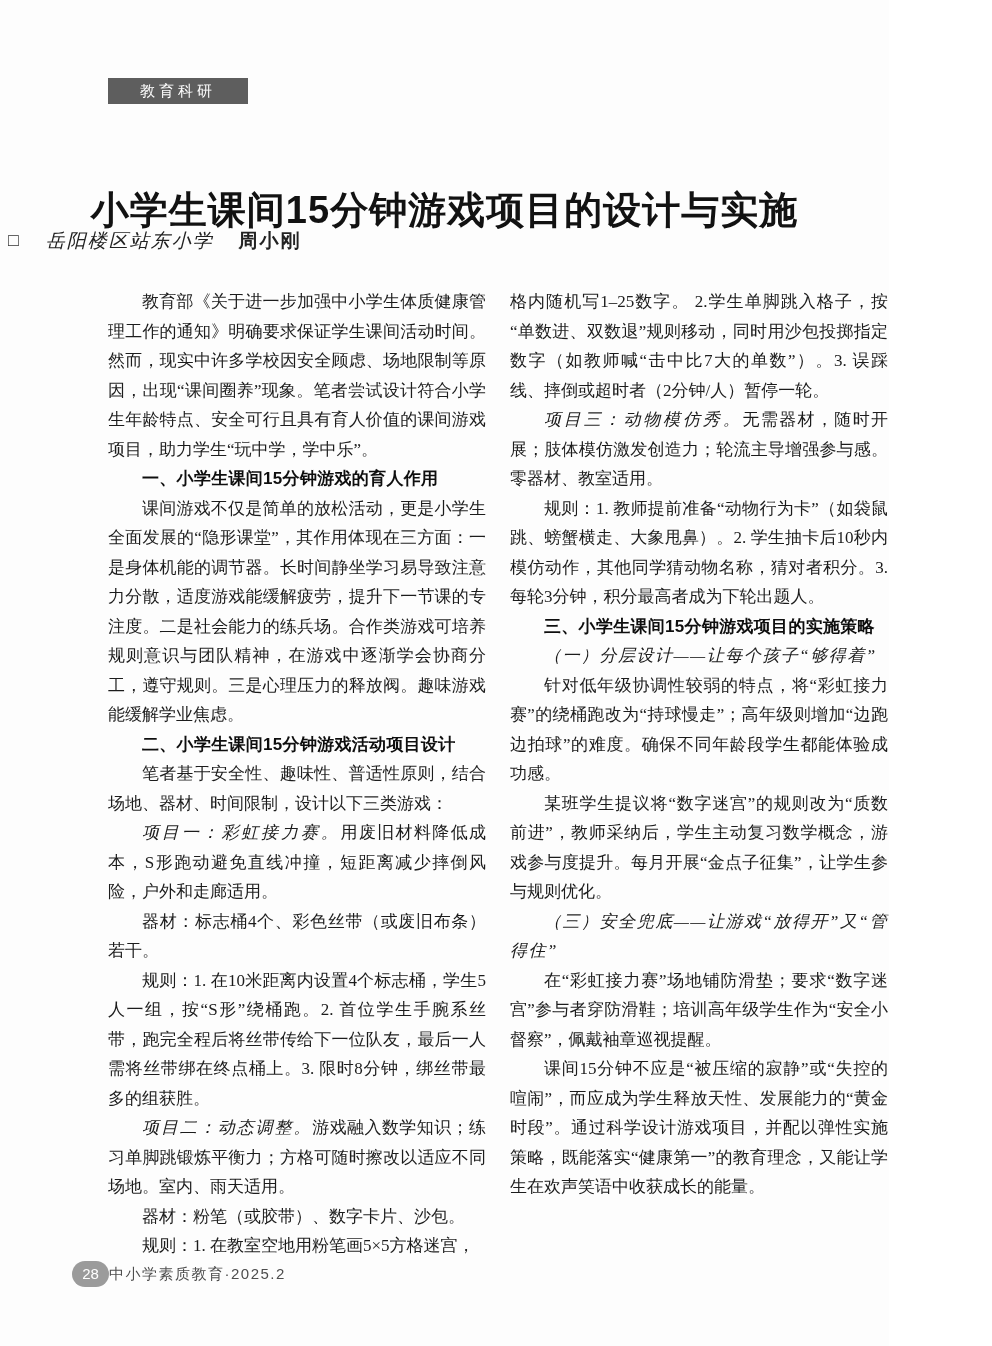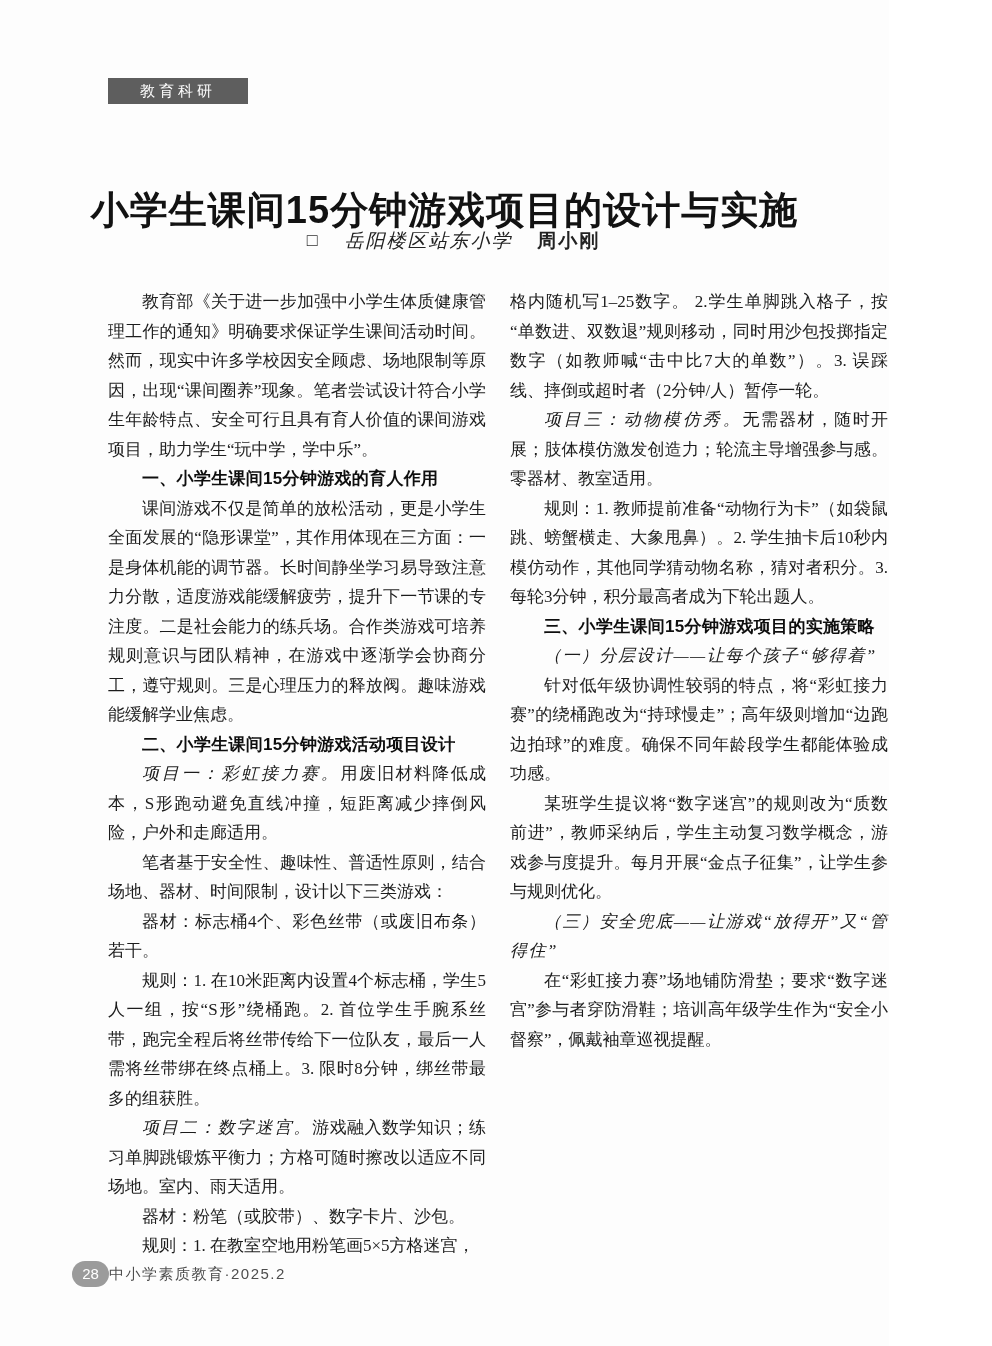--- a/index.html
+++ b/index.html
@@ -23,22 +23,22 @@
   
   .title{
     position:absolute;left:0;right:0;top:160px;
     text-align:center;
     font-family:"Liberation Sans","DejaVu Sans",sans-serif;
     font-weight:700;font-size:38px;letter-spacing:1px;
     color:#121212;
   }
   
   .author-line{
-    position:absolute;left:18px;right:0;top:228px;
-    text-align:center;font-size:19px;color:#222;
+    position:absolute;left:8px;right:0;top:228px;
+    text-align:left;font-size:19px;color:#222;
   }
   .author-marker{
     display:inline-block;margin-right:22px;
     font-size:18px;color:#333;vertical-align:1px;
   }
   .affiliation{
     font-style:italic;letter-spacing:2px;
   }
   .author-name{
     font-family:"Liberation Sans","DejaVu Sans",sans-serif;
@@ -91,38 +91,39 @@
     <span class="affiliation">岳阳楼区站东小学</span>
     <span class="author-name">周小刚</span>
   </div>
 
   <div class="columns">
     <div class="col">
         <p><span>教育部《关于进一步加强中小学生体质健康管理工作的通知》明确要求保证学生课间活动时间。然而，现实中许多学校因安全顾虑、场地限制等原因，出现“课间圈养”现象。笔者尝试设计符合小学生年龄特点、安全可行且具有育人价值的课间游戏项目，助力学生“玩中学，学中乐”。</span></p>
         <p class="heading"><span>一、小学生课间15分钟游戏的育人作用</span></p>
         <p><span>课间游戏不仅是简单的放松活动，更是小学生全面发展的“隐形课堂”，其作用体现在三方面：一是身体机能的调节器。长时间静坐学习易导致注意力分散，适度游戏能缓解疲劳，提升下一节课的专注度。二是社会能力的练兵场。合作类游戏可培养规则意识与团队精神，在游戏中逐渐学会协商分工，遵守规则。三是心理压力的释放阀。趣味游戏能缓解学业焦虑。</span></p>
         <p class="heading"><span>二、小学生课间15分钟游戏活动项目设计</span></p>
+        <p><span>笔者基于安全性、趣味性、普适性原则，结合场地、器材、时间限制，设计以下三类游戏：</span></p>
         <p><span class="kai">项目一：彩虹接力赛。</span><span>用废旧材料降低成本，S形跑动避免直线冲撞，短距离减少摔倒风险，户外和走廊适用。</span></p>
-        <p><span>笔者基于安全性、趣味性、普适性原则，结合场地、器材、时间限制，设计以下三类游戏：</span></p>
         <p><span>器材：标志桶4个、彩色丝带（或废旧布条）若干。</span></p>
         <p><span>规则：1. 在10米距离内设置4个标志桶，学生5人一组，按“S形”绕桶跑。2. 首位学生手腕系丝带，跑完全程后将丝带传给下一位队友，最后一人需将丝带绑在终点桶上。3. 限时8分钟，绑丝带最多的组获胜。</span></p>
-        <p><span class="kai">项目二：数字迷宫。</span><span>游戏融入数学知识；练习单脚跳锻炼平衡力；方格可随时擦改以适应不同场地。室内、雨天适用。</span></p>
+        <p><span class="kai">项目二：动态调整。</span><span>游戏融入数学知识；练习单脚跳锻炼平衡力；方格可随时擦改以适应不同场地。室内、雨天适用。</span></p>
         <p><span>器材：粉笔（或胶带）、数字卡片、沙包。</span></p>
         <p><span>规则：1. 在教室空地用粉笔画5×5方格迷宫，</span></p>
       </div>
     <div class="col">
         <p class="noindent"><span>格内随机写1–25数字。 2.学生单脚跳入格子，按“单数进、双数退”规则移动，同时用沙包投掷指定数字（如教师喊“击中比7大的单数”）。3. 误踩线、摔倒或超时者（2分钟/人）暂停一轮。</span></p>
         <p><span class="kai">项目三：动物模仿秀。</span><span>无需器材，随时开展；肢体模仿激发创造力；轮流主导增强参与感。零器材、教室适用。</span></p>
         <p><span>规则：1. 教师提前准备“动物行为卡”（如袋鼠跳、螃蟹横走、大象甩鼻）。2. 学生抽卡后10秒内模仿动作，其他同学猜动物名称，猜对者积分。3. 每轮3分钟，积分最高者成为下轮出题人。</span></p>
         <p class="heading"><span>三、小学生课间15分钟游戏项目的实施策略</span></p>
         <p class="kai"><span>（一）分层设计——让每个孩子“够得着”</span></p>
         <p><span>针对低年级协调性较弱的特点，将“彩虹接力赛”的绕桶跑改为“持球慢走”；高年级则增加“边跑边拍球”的难度。确保不同年龄段学生都能体验成功感。</span></p>
         <p><span>某班学生提议将“数字迷宫”的规则改为“质数前进”，教师采纳后，学生主动复习数学概念，游戏参与度提升。每月开展“金点子征集”，让学生参与规则优化。</span></p>
         <p class="kai"><span>（三）安全兜底——让游戏“放得开”又“管得住”</span></p>
         <p><span>在“彩虹接力赛”场地铺防滑垫；要求“数字迷宫”参与者穿防滑鞋；培训高年级学生作为“安全小督察”，佩戴袖章巡视提醒。</span></p>
+        <p><span>课间15分钟不应是“被压缩的寂静”或“失控的喧闹”，而应成为学生释放天性、发展能力的“黄金时段”。通过科学设计游戏项目，并配以弹性实施策略，既能落实“健康第一”的教育理念，又能让学生在欢声笑语中收获成长的能量。</span></p>
       </div>
   </div>
 
   <div class="footer">
     <div class="pagenum">28</div>
     <div class="journal">中小学素质教育·2025.2</div>
   </div>
 
 </div>
 

